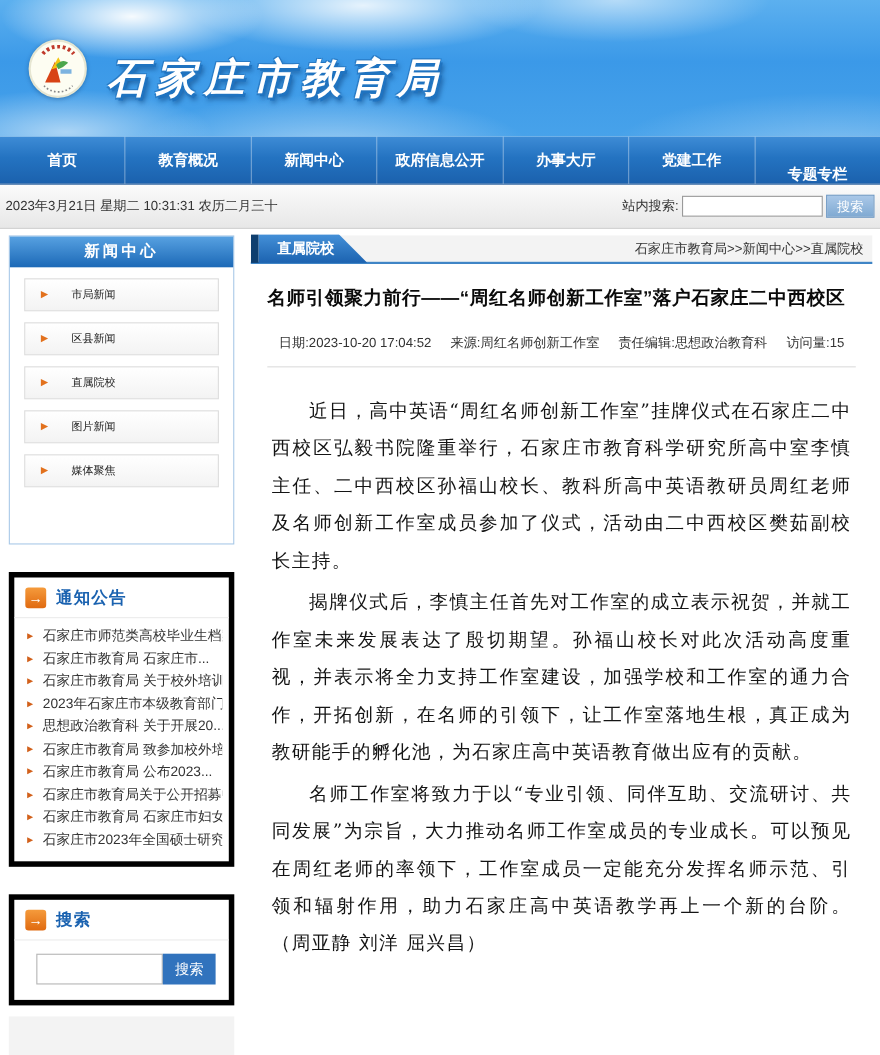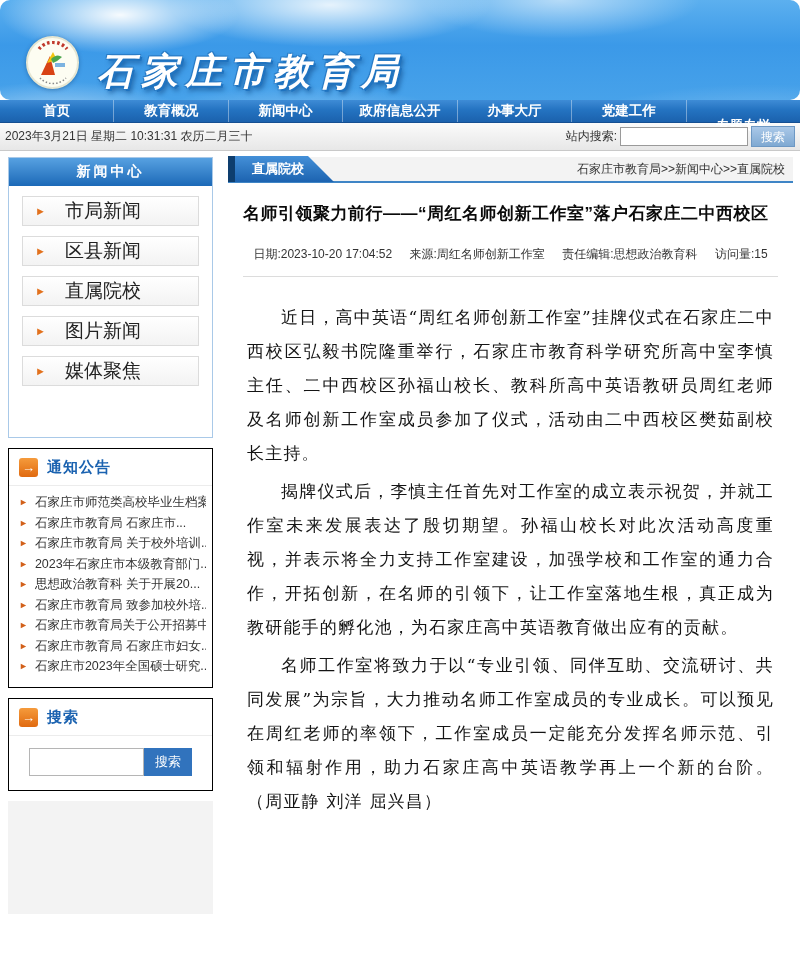--- a/index.html
+++ b/index.html
@@ -4,59 +4,58 @@
 <style>
   * { box-sizing: border-box; }
   html,body { margin:0; padding:0; }
   body {
     width:800px; height:959px; overflow:hidden; background:#fff;
     font-family:"Liberation Sans","DejaVu Sans",sans-serif;
   }
 
   
   .site-header {
-    position:relative; height:100px;
+    position:relative; height:124px;
     background:
       radial-gradient(ellipse 170px 55px at 120px 15px, rgba(255,255,255,.95), rgba(255,255,255,0) 70%),
       radial-gradient(ellipse 230px 60px at 330px 5px,  rgba(255,255,255,.85), rgba(255,255,255,0) 70%),
       radial-gradient(ellipse 200px 55px at 560px 0px,  rgba(255,255,255,.55), rgba(255,255,255,0) 70%),
       radial-gradient(ellipse 190px 55px at 60px 120px, rgba(255,255,255,.55), rgba(255,255,255,0) 70%),
       radial-gradient(ellipse 260px 70px at 300px 135px,rgba(255,255,255,.45), rgba(255,255,255,0) 70%),
       radial-gradient(ellipse 300px 80px at 760px 140px,rgba(255,255,255,.35), rgba(255,255,255,0) 70%),
       linear-gradient(180deg,#5cb0ef 0%, #3b99e8 45%, #47a2ea 100%);
-    border-radius: 10px;
   }
   .logo-badge {
     position:absolute; left:26px; top:36px; width:53px; height:53px; border-radius:50%;
     background:#fdfdf2; border:2px solid #e6e6d2; box-shadow:0 1px 4px rgba(0,40,90,.35);
     display:flex; align-items:center; justify-content:center;
   }
   .site-title {
     position:absolute; left:97px; top:47px;
     font-family:"DejaVu Serif","Liberation Serif",serif; font-style:italic; font-weight:bold;
     font-size:37px; color:#fff; letter-spacing:7px; white-space:nowrap;
     text-shadow:2px 2px 0 #1f73c0,-1px -1px 0 #2a7cc6,1px -1px 0 #2a7cc6,-1px 1px 0 #2a7cc6,3px 4px 5px rgba(15,70,130,.75);
   }
 
   
   .nav {
-    height:23px; display:flex;
+    height:44px; display:flex;
     background:linear-gradient(180deg,#3e8cd6 0%, #2473c1 45%, #1b61ad 100%);
     border-bottom:1px solid #154f92;
   }
   .nav-item {
     flex:1; display:flex; align-items:center; justify-content:center;
     color:#fff; font-size:13.5px; font-weight:bold; cursor:pointer;
     border-right:1px solid rgba(255,255,255,.38);
   }
   .nav-item:last-child { border-right:none;margin-top:26px; }
 
   
   .datebar {
-    height:28px; display:flex; align-items:center; padding:0 5px;
+    height:40px; display:flex; align-items:center; padding:0 5px;
     background:linear-gradient(#fbfbfb,#e7e7e7); border-bottom:1px solid #c9c9c9;
     font-size:12px; color:#333;
   }
   .datebar .spacer { flex:1; }
   .site-search-input { width:128px; height:19px; border:1px solid #9a9a9a; background:#fff; margin-left:3px; font-size:12px; padding:0 3px; }
   .site-search-btn  {
     width:44px; height:21px; margin-left:3px; cursor:pointer;
     background:linear-gradient(#aac8e8,#7fa9d2); border:1px solid #6d98c4; color:#fff; font-size:12px; line-height:18px;
   }
 
@@ -67,27 +66,27 @@
 
   
   .panel-news { border:1px solid #a9c9e8; background:#fff; height:281px; flex:none; }
   .panel-news-header {
     height:28px; display:flex; align-items:center; justify-content:center;
     background:linear-gradient(#57a1e1,#1c69b7); color:#fff; font-size:14px; font-weight:bold; letter-spacing:3px;
   }
   .menu-item {
     height:30px; margin:10px 13px 0; padding-left:12px; cursor:pointer;
     border:1px solid #dcdcdc; background:linear-gradient(#ffffff,#f3f3f3);
-    display:flex; align-items:center; font-size:19px; color:#222;
+    display:flex; align-items:center; font-size:10px; color:#222;
   }
   .menu-arrow { color:#e2711d; font-size:11px; margin-right:19px; }
   .menu-arrow::before { content:"►"; }
 
   
-  .panel-box { margin-top:10px; border:1px solid #000000; background:#fff; flex:none; }
+  .panel-box { margin-top:25px; border:5px solid #000000; background:#fff; flex:none; }
   .panel-sec-header { display:flex; align-items:center; gap:9px; padding:9px 10px 8px; border-bottom:1px solid #ececec; }
   .sec-icon {
     width:19px; height:19px; border-radius:3px; flex:none;
     background:linear-gradient(#f59b3c,#e06a10); color:#fff; font-size:13px; font-weight:bold;
     display:flex; align-items:center; justify-content:center;
   }
   .sec-icon::before { content:"→"; }
   .sec-title { color:#1a62b0; font-weight:bold; font-size:15px; letter-spacing:1px; }
   .notice-list { padding:6px 6px 10px 10px; }
   .notice-item { display:flex; align-items:center; gap:7px; line-height:20.5px; font-size:12.5px; color:#333; white-space:nowrap; overflow:hidden; cursor:pointer; }
@@ -207,20 +206,24 @@
         <div class="notice-item">
             <span class="notice-bullet"></span>
             <span>思想政治教育科 关于开展20...</span>
           </div>
         <div class="notice-item">
             <span class="notice-bullet"></span>
             <span>石家庄市教育局 致参加校外培...</span>
           </div>
         <div class="notice-item">
             <span class="notice-bullet"></span>
+            <span>石家庄市教育局 公布2023...</span>
+          </div>
+        <div class="notice-item">
+            <span class="notice-bullet"></span>
             <span>石家庄市教育局关于公开招募中小...</span>
           </div>
         <div class="notice-item">
             <span class="notice-bullet"></span>
             <span>石家庄市教育局 石家庄市妇女...</span>
           </div>
         <div class="notice-item">
             <span class="notice-bullet"></span>
             <span>石家庄市2023年全国硕士研究...</span>
           </div>

